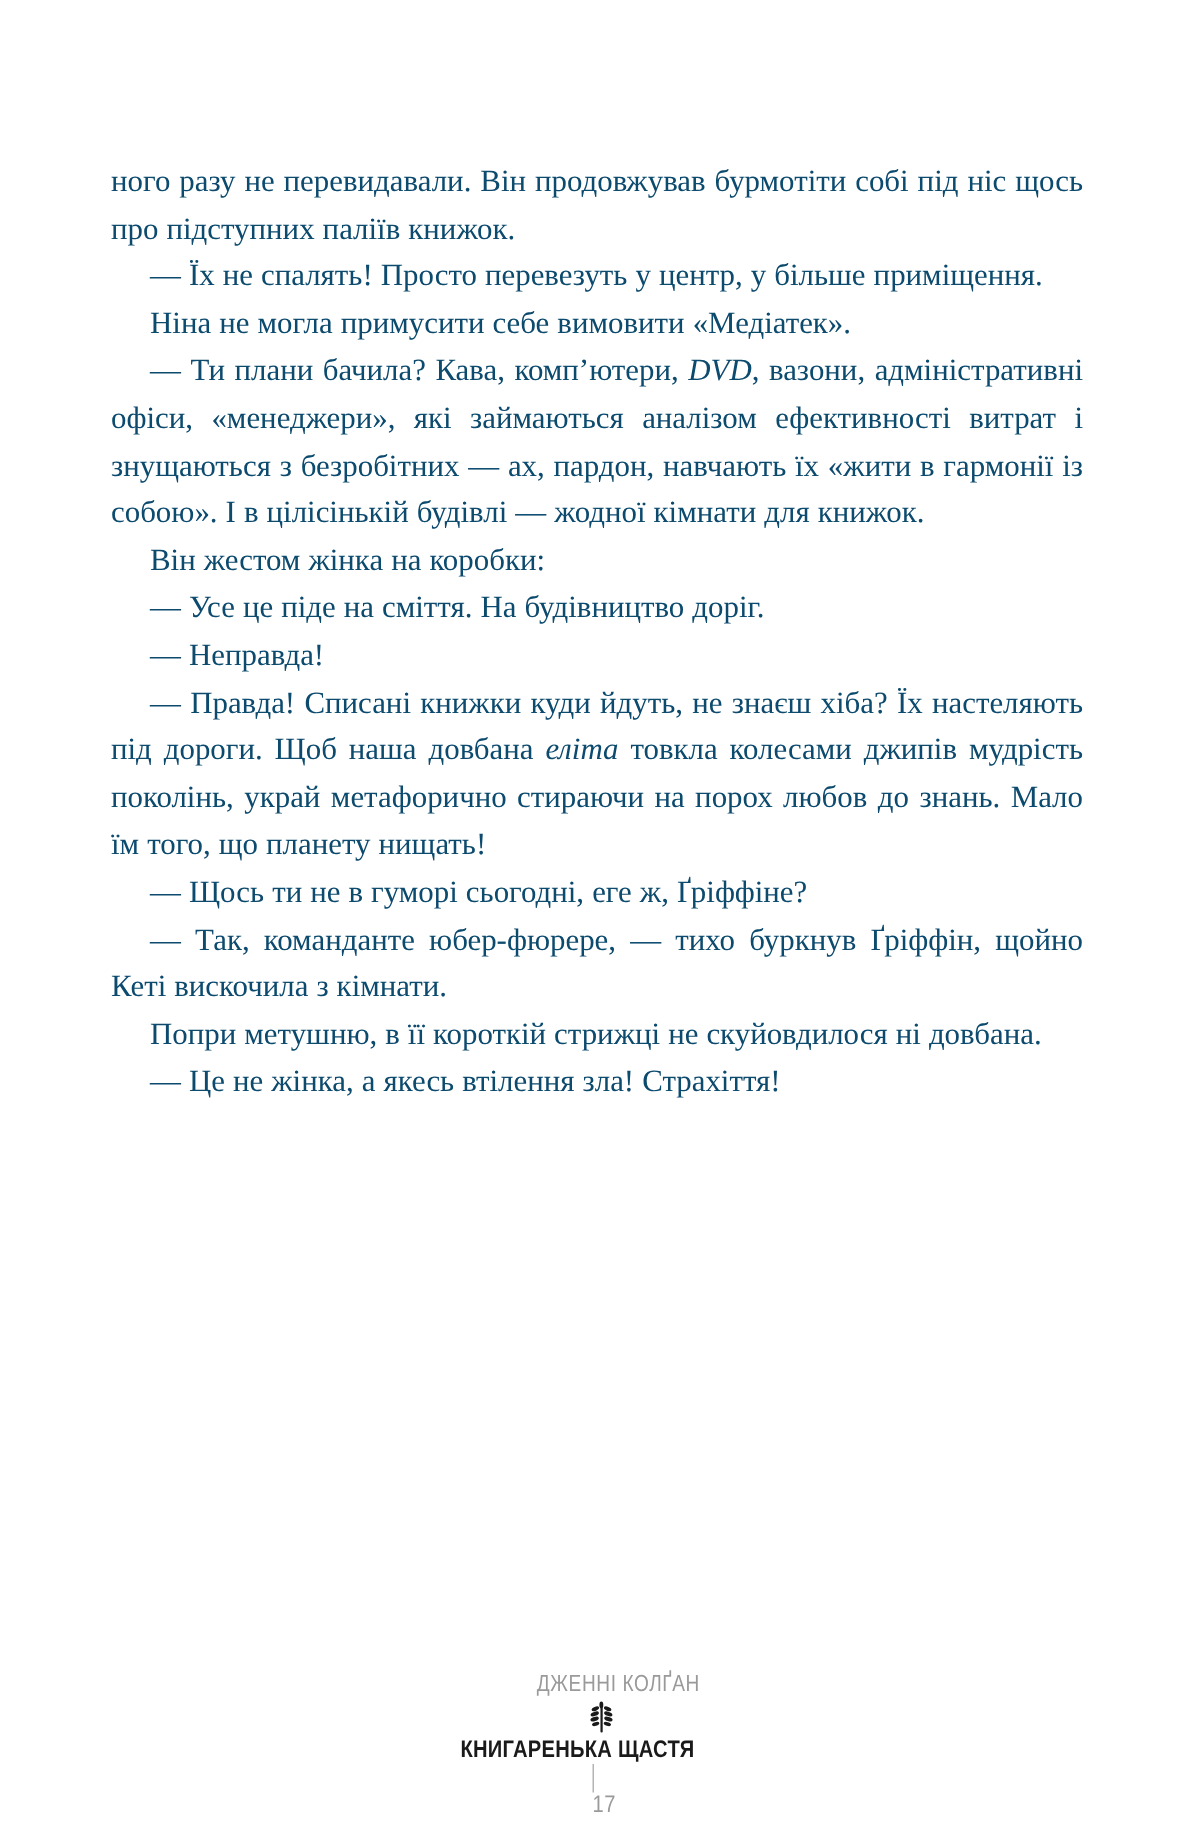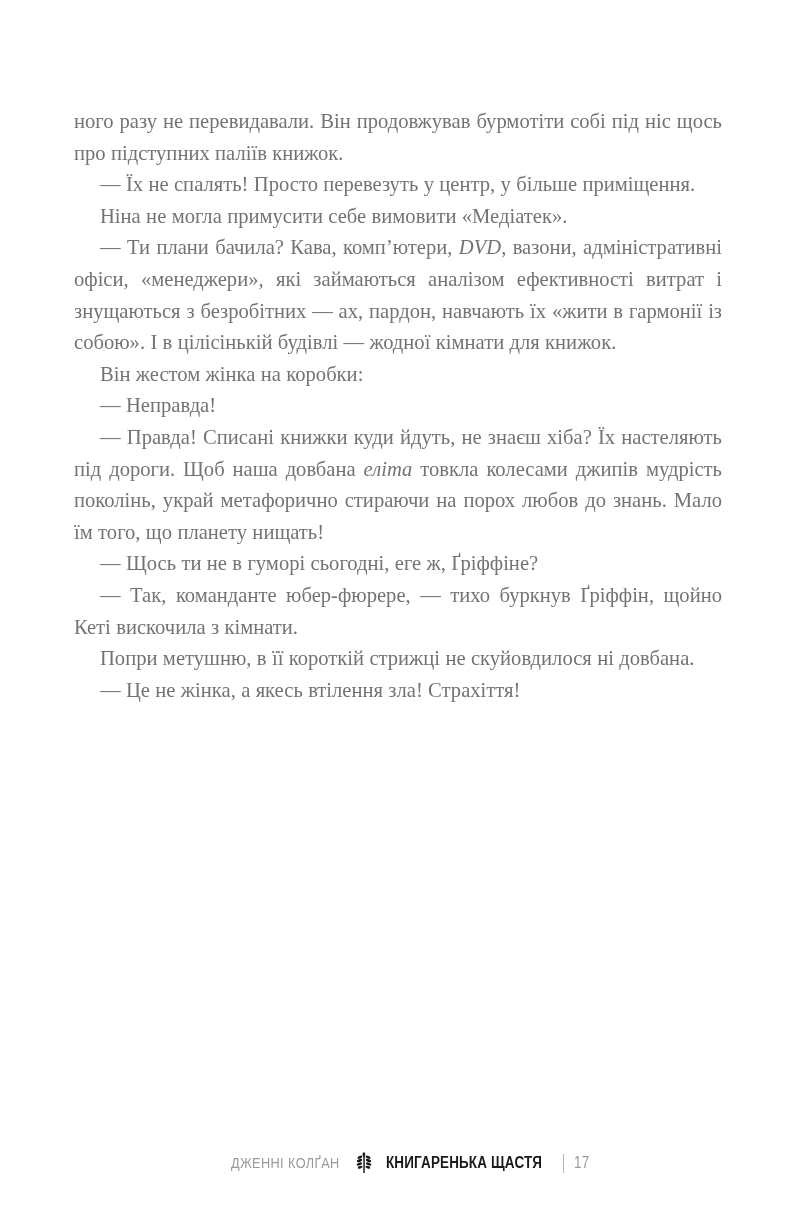--- a/index.html
+++ b/index.html
@@ -18,21 +18,21 @@
   }
 
   .text-block {
     position: absolute;
     left: 74px;
     top: 106px;
     width: 648px;
     font-family: "Liberation Serif", "DejaVu Serif", serif;
     font-size: 20.6px;
     line-height: 31.6px;
-    color: #737373;
+    color: #0c4a6e;
     text-align: justify;
     text-align-last: left;
     -webkit-hyphens: none;
     hyphens: none;
     word-spacing: 0.01em;
   }
 
   p.para {
     margin: 0;
     padding: 0;
@@ -52,20 +52,21 @@
   }
 
   
   .footer {
     position: absolute;
     left: 0;
     right: 0;
     top: 1146px;
     height: 34px;
     display: flex;
+    flex-direction: column;
     align-items: center;
     justify-content: center;
     gap: 0px;
   }
   .footer-author {
     font-family: "Liberation Sans Narrow", "Liberation Sans", sans-serif;
     font-size: 15.5px;
     letter-spacing: 0.5px;
     color: #9a9a9a;
     font-weight: 400;
@@ -125,20 +126,21 @@
 
     <p class="para dialog">— Їх не спалять! Просто перевезуть у центр, у більше приміщення.</p>
 
     <p class="para">Ніна не могла примусити себе вимовити «Медіатек».</p>
 
 
     <p class="para dialog"><span>— Ти плани бачила? Кава, комп’ютери, </span><em class="ital">DVD</em><span>, вазони, адміністративні офіси, «менеджери», які займаються аналізом ефективності витрат і знущаються з безробітних — ах, пардон, навчають їх «жити в гармонії із собою». І в цілісінькій будівлі — жодної кімнати для книжок.</span></p>
 
     <p class="para">Він жестом жінка на коробки:</p>
 
+    <p class="para dialog">— Усе це піде на сміття. На будівництво доріг.</p>
 
     <p class="para dialog">— Неправда!</p>
 
     <p class="para dialog"><span>— Правда! Списані книжки куди йдуть, не знаєш хіба? Їх настеляють під дороги. Щоб наша довбана </span><em class="ital">еліта</em><span> товкла колесами джипів мудрість поколінь, украй метафорично стираючи на порох любов до знань. Мало їм того, що планету нищать!</span></p>
 
     <p class="para dialog">— Щось ти не в гуморі сьогодні, еге ж, Ґріффіне?</p>
 
 
 
     <p class="para dialog">— Так, команданте юбер-фюрере, — тихо буркнув Ґріффін, щойно Кеті вискочила з кімнати.</p>

